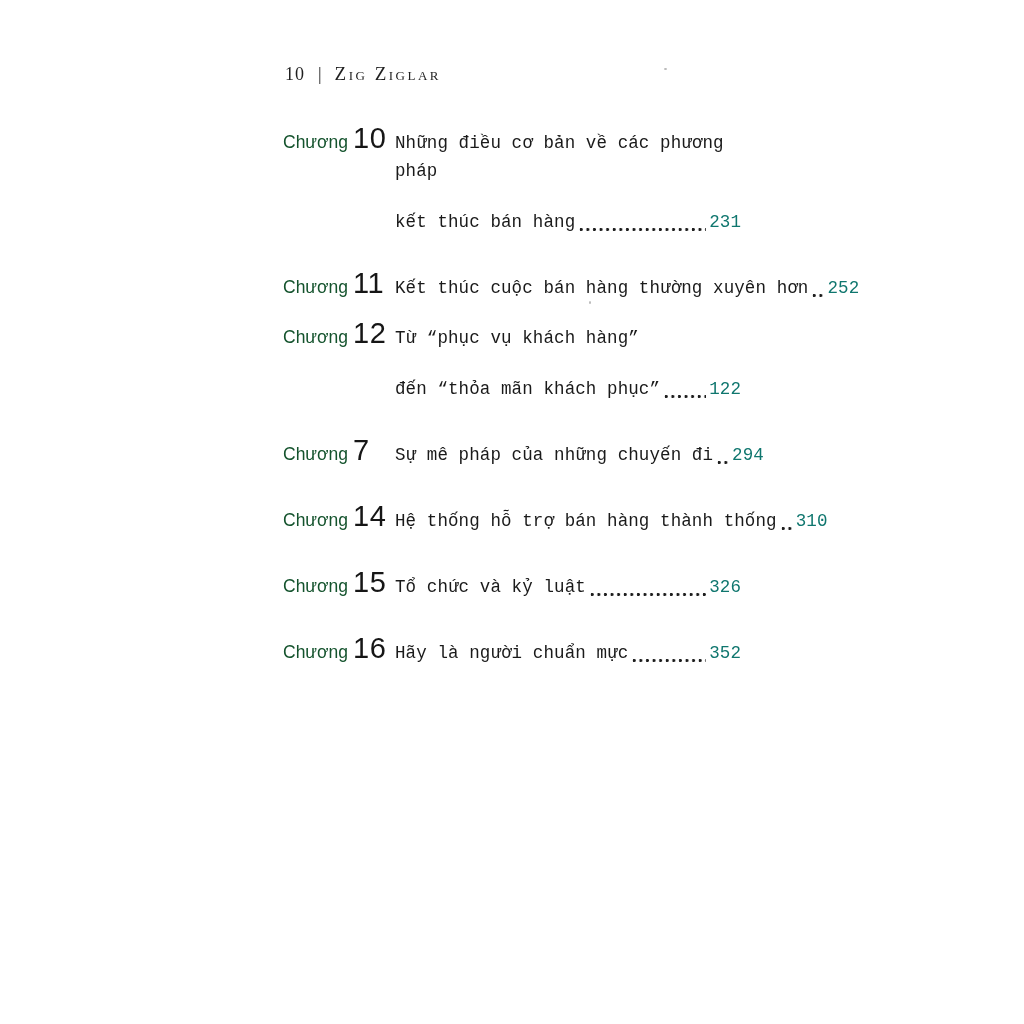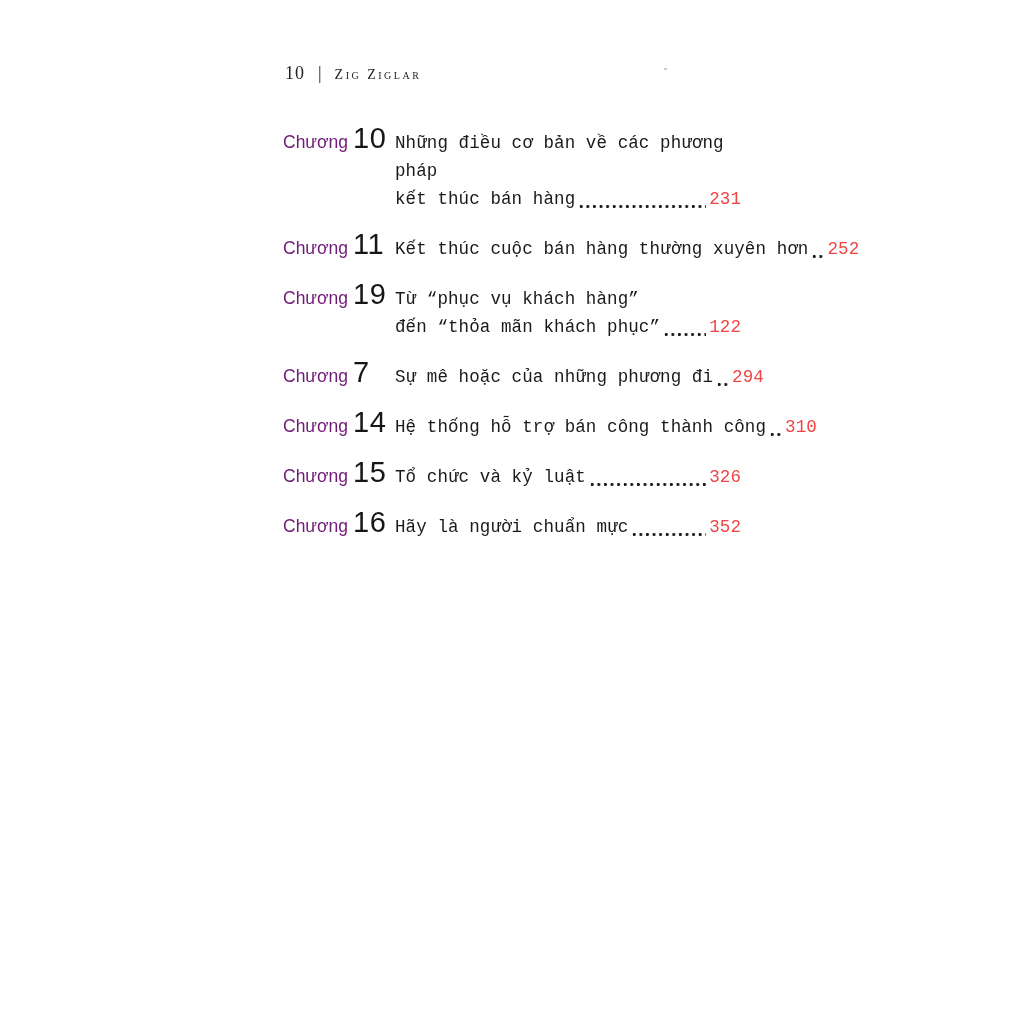--- a/index.html
+++ b/index.html
@@ -28,21 +28,21 @@
   .running-header .folio { letter-spacing: 1px; }
   .running-header .sep {
     margin: 0 13px;
     font-weight: 400;
     transform: scaleY(1.05);
     display: inline-block;
   }
   .running-header .book-author {
     font-variant: small-caps;
     letter-spacing: 2.5px;
-    font-size: 14px;
+    font-size: 19px;
     text-align: right;
   }
 
   
   .toc {
     position: absolute;
     left: 283px;
     top: 122px;
     width: 458px;
   }
@@ -51,21 +51,21 @@
     align-items: baseline;
     margin-bottom: 15px;
   }
   .chapter-label {
     width: 112px;
     flex-shrink: 0;
     white-space: nowrap;
   }
   .chapter-word {
     font-size: 17.5px;
-    color: #701a75;
+    color: #14532d;
   }
   .chapter-number {
     font-size: 29px;
     letter-spacing: 0.5px;
     color: #161616;
     margin-left: 5px;
   }
   .entry-body {
     flex: 1;
     min-width: 0;
@@ -73,35 +73,36 @@
   .line {
     font-size: 17.5px;
     line-height: 28px;
     color: #1a1a1a;
     letter-spacing: 0.1px;
     font-family: Liberation Mono, monospace;
   }
   .last-line {
     display: flex;
     align-items: center;
+    margin-top: 23px;
   }
   .title-text { white-space: nowrap; }
   .dots {
     flex: 1;
     align-self: flex-end;
     height: 7px;
     margin: 0 3px 3px 4px;
     background-image: radial-gradient(circle at 2.2px 3.5px, #1c1c1c 1.25px, transparent 1.8px);
     background-size: 6.6px 7px;
     background-repeat: repeat-x;
     min-width: 12px;
   }
   .page-num {
     font-size: 17.5px;
-    color: #ef4444;
+    color: #0f766e;
     white-space: nowrap;
   }
 
   
   .speck { position: absolute; background: #b9b9b9; border-radius: 50%; }
   .speck-1 { left: 664px; top: 68px; width: 3px; height: 2px; }
   .speck-2 { left: 589px; top: 301px; width: 2px; height: 3px; }
 </style>
 </head>
 <body>
@@ -138,52 +139,52 @@
         <div class="line last-line">
           <span class="title-text">Kết thúc cuộc bán hàng thường xuyên hơn</span>
           <span class="dots"></span>
           <span class="page-num">252</span>
         </div>
       </div>
     </div>
 
     <div class="entry">
       <div class="chapter-label">
-        <span class="chapter-word">Chương</span><span class="chapter-number">19</span>
+        <span class="chapter-word">Chương</span><span class="chapter-number">12</span>
       </div>
       <div class="entry-body">
         <div class="line">Từ “phục vụ khách hàng”</div>
         <div class="line last-line">
           <span class="title-text">đến “thỏa mãn khách phục”</span>
           <span class="dots"></span>
           <span class="page-num">122</span>
         </div>
       </div>
     </div>
 
     <div class="entry">
       <div class="chapter-label">
         <span class="chapter-word">Chương</span><span class="chapter-number">7</span>
       </div>
       <div class="entry-body">
         <div class="line last-line">
-          <span class="title-text">Sự mê hoặc của những phương đi</span>
+          <span class="title-text">Sự mê pháp của những chuyến đi</span>
           <span class="dots"></span>
           <span class="page-num">294</span>
         </div>
       </div>
     </div>
 
     <div class="entry">
       <div class="chapter-label">
         <span class="chapter-word">Chương</span><span class="chapter-number">14</span>
       </div>
       <div class="entry-body">
         <div class="line last-line">
-          <span class="title-text">Hệ thống hỗ trợ bán công thành công</span>
+          <span class="title-text">Hệ thống hỗ trợ bán hàng thành thống</span>
           <span class="dots"></span>
           <span class="page-num">310</span>
         </div>
       </div>
     </div>
 
     <div class="entry">
       <div class="chapter-label">
         <span class="chapter-word">Chương</span><span class="chapter-number">15</span>
       </div>

